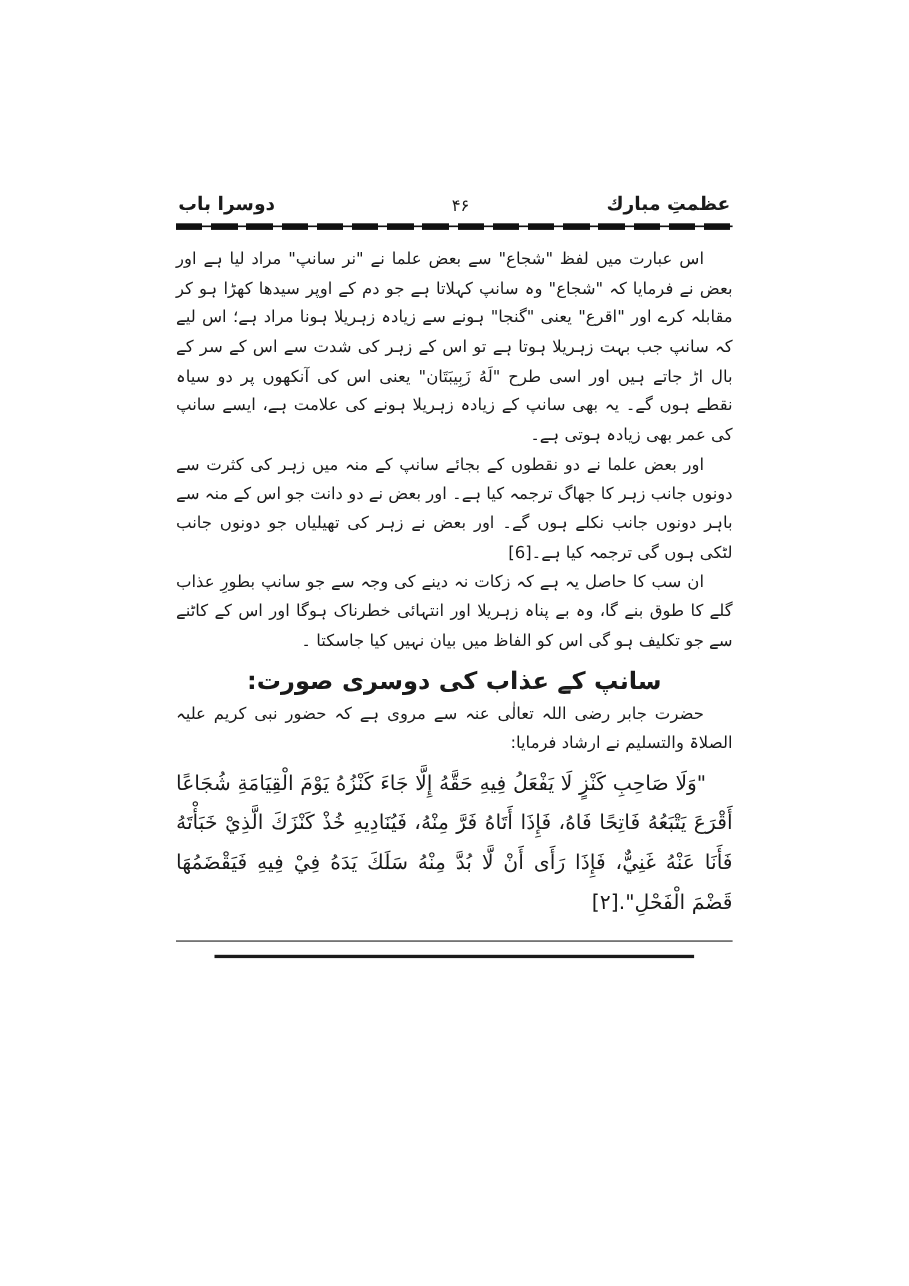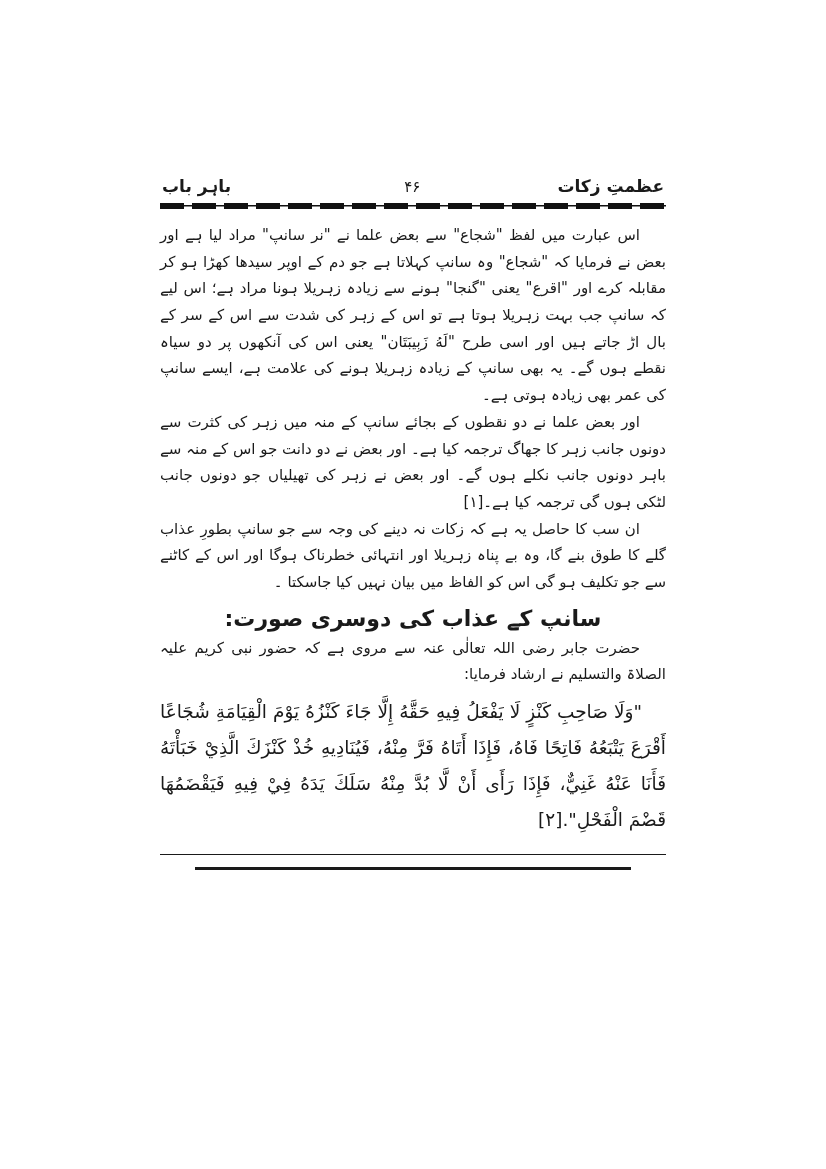--- a/index.html
+++ b/index.html
@@ -98,32 +98,32 @@
     margin: 12px auto 0 auto;
   }
 </style>
 </head>
 <body>
 
 <div class="page">
   <div class="content">
 
     <header class="page-header">
-      <span class="book-title">عظمتِ زکات</span>
+      <span class="book-title">عظمتِ مبارك</span>
       <span class="page-number">۴۶</span>
-      <span class="chapter-title">باہر باب</span>
+      <span class="chapter-title">دوسرا باب</span>
     </header>
 
     <div class="dashed-rule"></div>
 
     <main class="body-text">
 
       <p class="para">اس عبارت میں لفظ "شجاع" سے بعض علما نے "نر سانپ" مراد لیا ہے اور بعض نے فرمایا کہ "شجاع" وہ سانپ کہلاتا ہے جو دم کے اوپر سیدھا کھڑا ہو کر مقابلہ کرے اور "اقرع" یعنی "گنجا" ہونے سے زیادہ زہریلا ہونا مراد ہے؛ اس لیے کہ سانپ جب بہت زہریلا ہوتا ہے تو اس کے زہر کی شدت سے اس کے سر کے بال اڑ جاتے ہیں اور اسی طرح "لَهُ زَبِيبَتَان" یعنی اس کی آنکھوں پر دو سیاہ نقطے ہوں گے۔ یہ بھی سانپ کے زیادہ زہریلا ہونے کی علامت ہے، ایسے سانپ کی عمر بھی زیادہ ہوتی ہے۔</p>
 
-      <p class="para">اور بعض علما نے دو نقطوں کے بجائے سانپ کے منہ میں زہر کی کثرت سے دونوں جانب زہر کا جھاگ ترجمہ کیا ہے۔ اور بعض نے دو دانت جو اس کے منہ سے باہر دونوں جانب نکلے ہوں گے۔ اور بعض نے زہر کی تھیلیاں جو دونوں جانب لٹکی ہوں گی ترجمہ کیا ہے۔[۱]</p>
+      <p class="para">اور بعض علما نے دو نقطوں کے بجائے سانپ کے منہ میں زہر کی کثرت سے دونوں جانب زہر کا جھاگ ترجمہ کیا ہے۔ اور بعض نے دو دانت جو اس کے منہ سے باہر دونوں جانب نکلے ہوں گے۔ اور بعض نے زہر کی تھیلیاں جو دونوں جانب لٹکی ہوں گی ترجمہ کیا ہے۔[6]</p>
 
       <p class="para">ان سب کا حاصل یہ ہے کہ زکات نہ دینے کی وجہ سے جو سانپ بطورِ عذاب گلے کا طوق بنے گا، وہ بے پناہ زہریلا اور انتہائی خطرناک ہوگا اور اس کے کاٹنے سے جو تکلیف ہو گی اس کو الفاظ میں بیان نہیں کیا جاسکتا ۔</p>
 
       <h2 class="section-heading">سانپ کے عذاب کی دوسری صورت:</h2>
 
       <p class="para">حضرت جابر رضی اللہ تعالٰی عنہ سے مروی ہے کہ حضور نبی کریم علیہ الصلاۃ والتسلیم نے ارشاد فرمایا:</p>
 
       <div class="arabic-quote" lang="ar">"وَلَا صَاحِبِ كَنْزٍ لَا يَفْعَلُ فِيهِ حَقَّهُ إِلَّا جَاءَ كَنْزُهُ يَوْمَ الْقِيَامَةِ شُجَاعًا أَقْرَعَ يَتْبَعُهُ فَاتِحًا فَاهُ، فَإِذَا أَتَاهُ فَرَّ مِنْهُ، فَيُنَادِيهِ خُذْ كَنْزَكَ الَّذِيْ خَبَأْتَهُ فَأَنَا عَنْهُ غَنِيٌّ، فَإِذَا رَأَى أَنْ لَّا بُدَّ مِنْهُ سَلَكَ يَدَهُ فِيْ فِيهِ فَيَقْضَمُهَا قَضْمَ الْفَحْلِ".[۲]</div>
 
 

